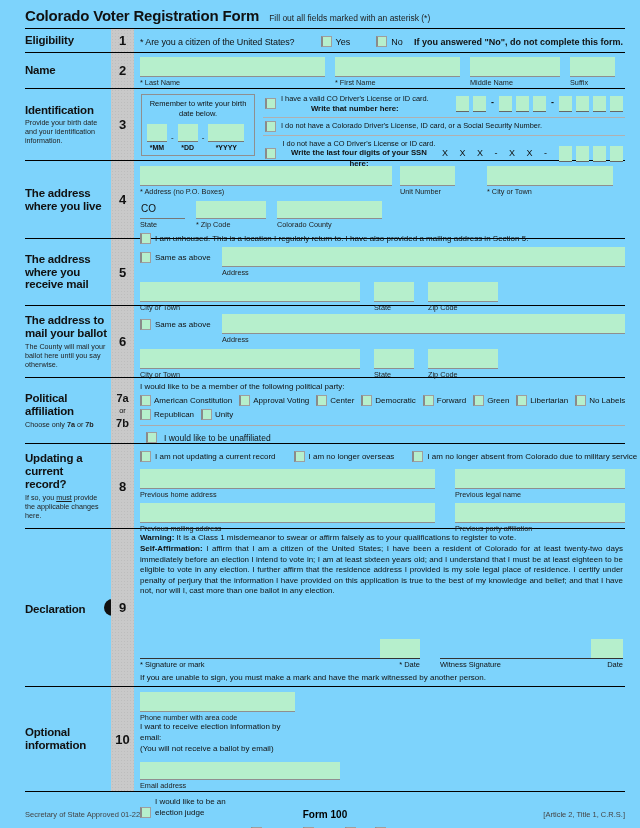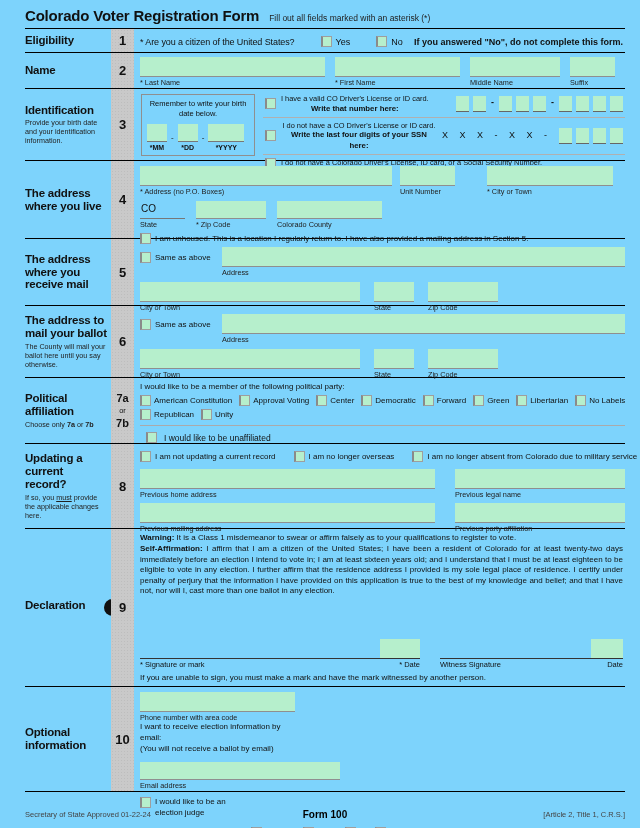--- a/index.html
+++ b/index.html
@@ -85,39 +85,39 @@
   .u-row { border-top:1px solid #aaa; margin-top:5px; padding:6px 0 0 6px; }
   .u-row .cbrow { font-size:8.5px; gap:7px; }
 
   
   .c8-r1 { display:flex; align-items:center; padding-top:5px; gap:18px; }
   .c8-r1 .cbrow { font-size:8px; white-space:nowrap; }
   .c8-flds { display:flex; gap:20px; margin-top:7px; }
 
   
   .lab9 { justify-content:center; }
-  .lab9-line { display:flex; align-items:flex-start; gap:19px; }
+  .lab9-line { display:flex; align-items:flex-end; gap:19px; }
   .alert { width:17px; height:17px; border-radius:50%; background:#111; color:#fff; display:flex; align-items:center; justify-content:center; font-weight:bold; font-size:12px; flex:none; }
   .c9 { display:flex; flex-direction:column; padding:4px 2px 4px 6px; }
   .para { font-size:8px; line-height:1.3; text-align:justify; }
   .para + .para { margin-top:1px; }
   .sigs { display:flex; gap:20px; margin-top:auto; }
   .sigcol1 { width:280px; flex:none; }
   .sigcol2 { flex:1; }
   .sigline { height:21px; border-bottom:1.2px solid #333; position:relative; }
   .datebox { position:absolute; right:0; bottom:0; width:40px; height:19px; background:var(--green); }
   .siglbls { display:flex; justify-content:space-between; font-size:7.5px; margin-top:1px; }
   .marknote { font-size:8px; margin-top:4px; }
 
   
   .c10 { display:flex; flex-direction:column; padding-top:5px; }
   .c10-email { display:flex; gap:8px; align-items:flex-start;flex-direction:column; }
   .email-intro { font-size:8px; line-height:1.35; width:160px; flex:none; }
   .judge-row { margin-top:7px; }
-  .judge-row .cbrow { align-items:flex-start; font-size:8px; }
+  .judge-row .cbrow { align-items:flex-end; font-size:8px; }
   .judge-txt { line-height:1.3; }
   .gender-row { display:flex; align-items:center; gap:10px; margin-top:9px; font-size:8px; }
   .gender-row .cbrow { font-size:8px; gap:4px; }
 
   
   .footer { height:37px; border-top:1.5px solid #000; display:flex; align-items:center; padding-top:8px; }
   .footer > div { flex:1; font-size:7.5px; color:#444; }
   .f-center { text-align:center; font-size:10px !important; font-weight:bold; color:#000 !important; }
   .f-right { text-align:right; }
 </style>
@@ -223,35 +223,35 @@
               <span class="dg"></span>
             <span class="dgdash">-</span>
             <span class="dg"></span>
               <span class="dg"></span>
               <span class="dg"></span>
               <span class="dg"></span>
           </span>
         </div>
         <div class="idrow">
           <span class="cb"></span>
+          <span class="idtext">I do not have a Colorado Driver's License, ID card, or a Social Security Number.</span>
+        </div>
+        <div class="idrow">
+          <span class="cb"></span>
           <span class="idtext">
             <div>I do not have a CO Driver's License or ID card.</div>
             <div class="b">Write the last four digits of your SSN here:</div>
           </span>
           <span class="ssnmask">X   X   X   -   X   X   -</span>
           <span class="digits" style="margin-left:6px">
             <span class="dg"></span>
               <span class="dg"></span>
               <span class="dg"></span>
               <span class="dg"></span>
           </span>
-        </div>
-        <div class="idrow">
-          <span class="cb"></span>
-          <span class="idtext">I do not have a Colorado Driver's License, ID card, or a Social Security Number.</span>
         </div>
       </div>
     </div>
   </section>
 
   <section class="row" style="height:78px">
     <div class="lab">
       <span class="lab-main">The address where you live</span>
     </div>
     <div class="num">

